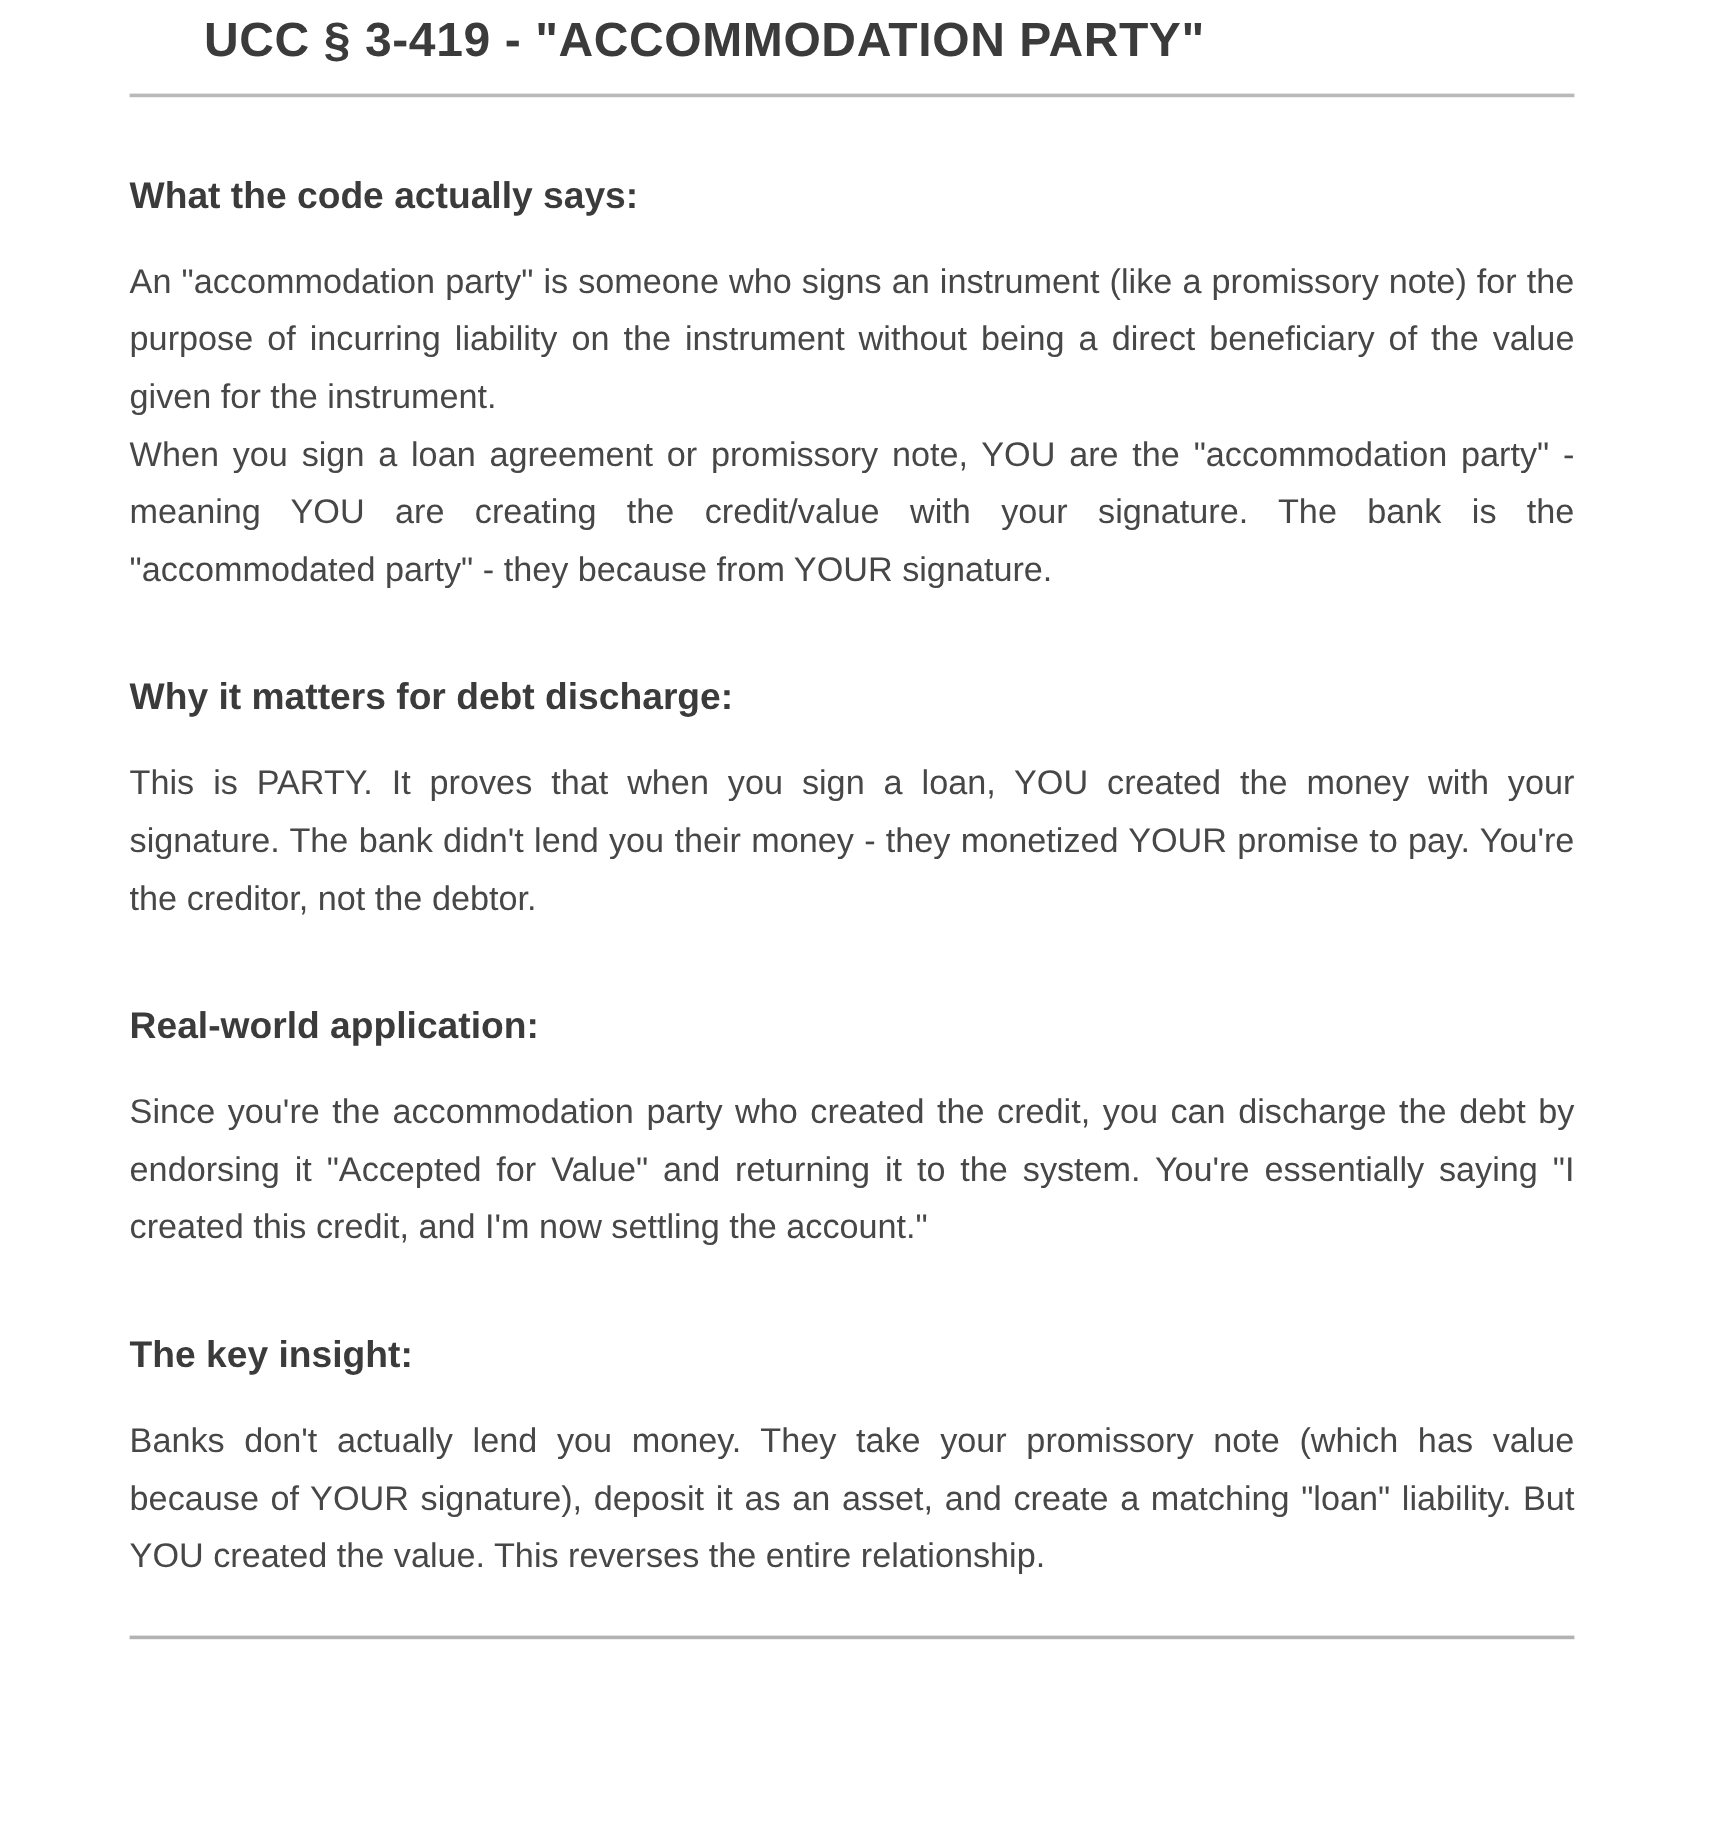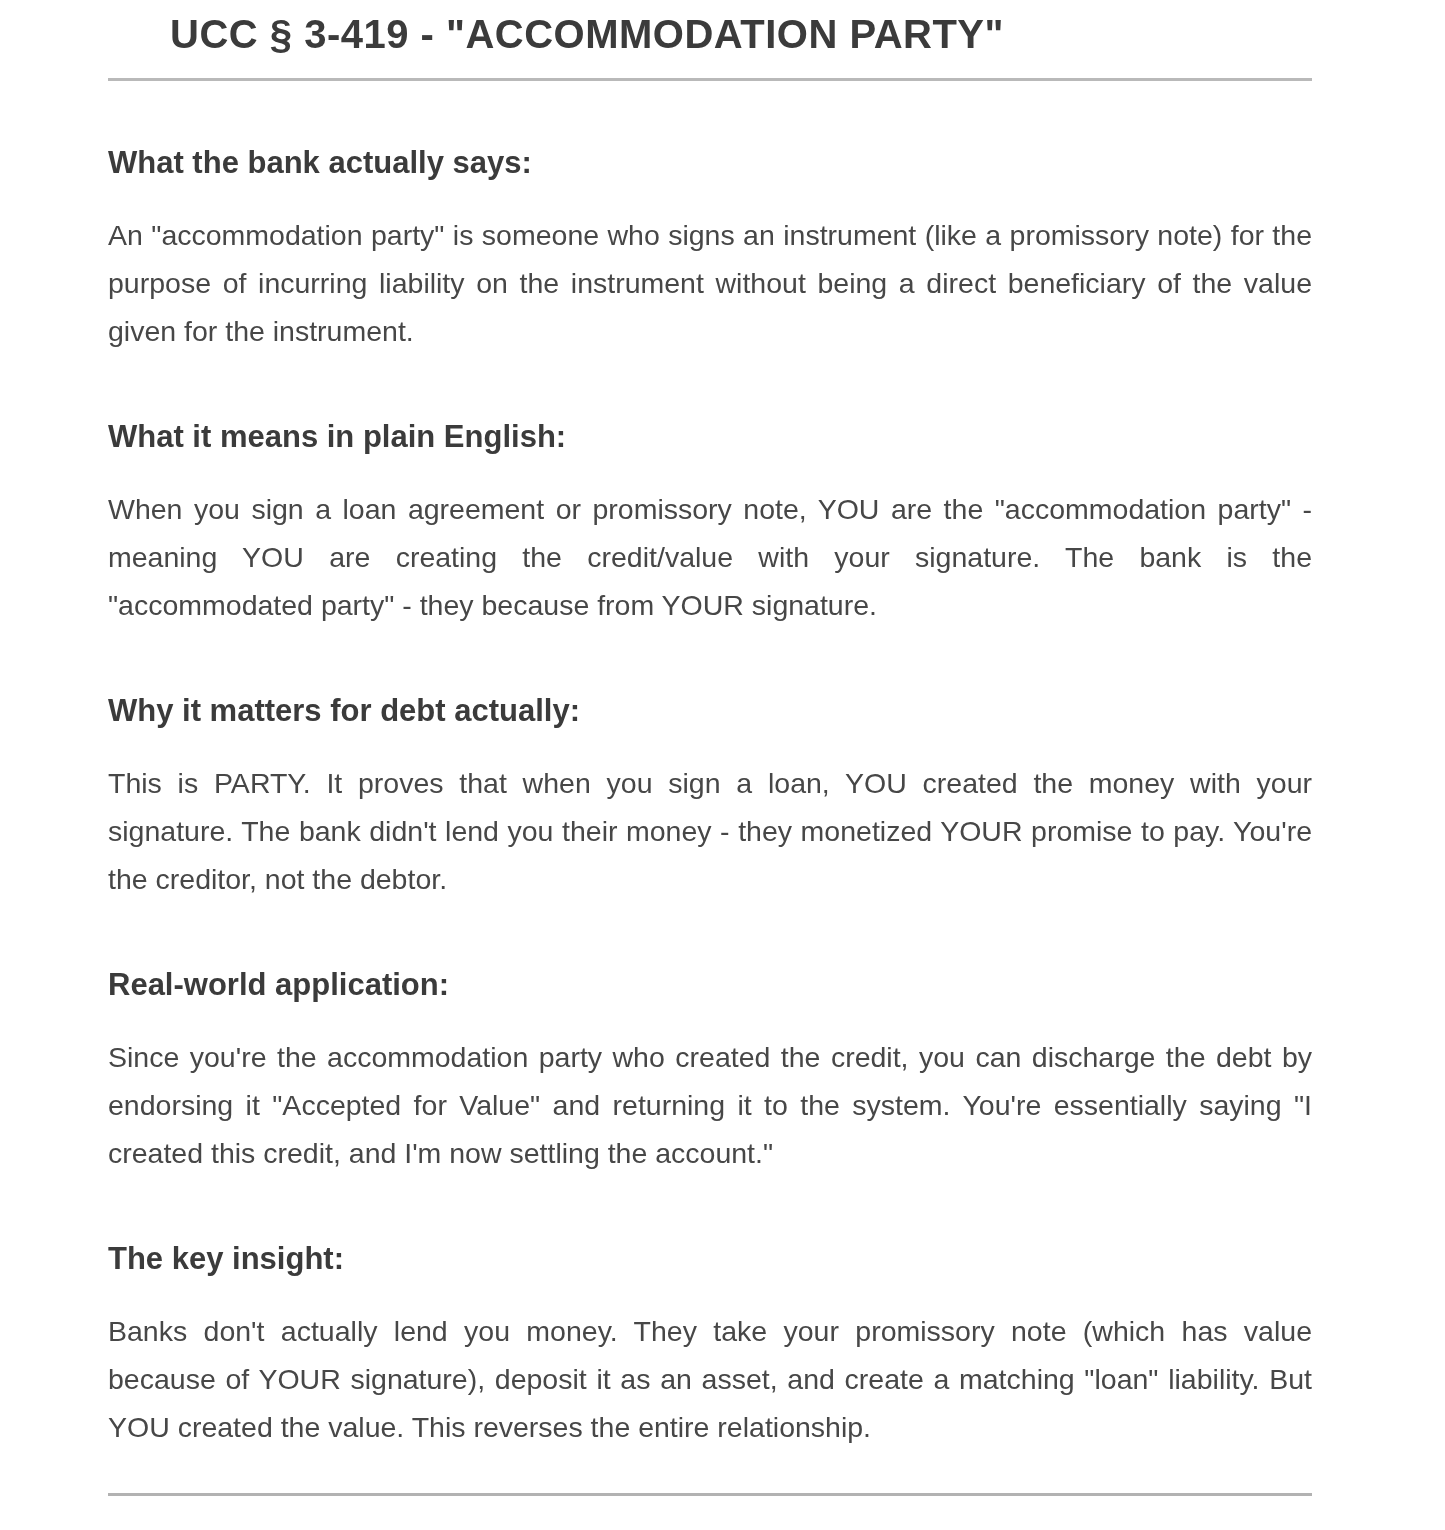--- a/index.html
+++ b/index.html
@@ -52,31 +52,30 @@
 </head>
 <body>
 
 <div class="page">
 
   <h1 class="doc-title">UCC § 3-419 - "ACCOMMODATION PARTY"</h1>
 
   <hr class="rule">
 
   <section>
-    <h2 class="section-heading">What the bank actually says:</h2>
+    <h2 class="section-heading">What the code actually says:</h2>
     <p class="section-body">An "accommodation party" is someone who signs an instrument (like a promissory note) for the purpose of incurring liability on the instrument without being a direct beneficiary of the value given for the instrument.</p>
   </section>
 
   <section>
-    <h2 class="section-heading">What it means in plain English:</h2>
     <p class="section-body">When you sign a loan agreement or promissory note, YOU are the "accommodation party" - meaning YOU are creating the credit/value with your signature. The bank is the "accommodated party" - they because from YOUR signature.</p>
   </section>
 
   <section>
-    <h2 class="section-heading">Why it matters for debt actually:</h2>
+    <h2 class="section-heading">Why it matters for debt discharge:</h2>
     <p class="section-body">This is PARTY. It proves that when you sign a loan, YOU created the money with your signature. The bank didn't lend you their money - they monetized YOUR promise to pay. You're the creditor, not the debtor.</p>
   </section>
 
   <section>
     <h2 class="section-heading">Real-world application:</h2>
     <p class="section-body">Since you're the accommodation party who created the credit, you can discharge the debt by endorsing it "Accepted for Value" and returning it to the system. You're essentially saying "I created this credit, and I'm now settling the account."</p>
   </section>
 
   <section>
     <h2 class="section-heading">The key insight:</h2>

